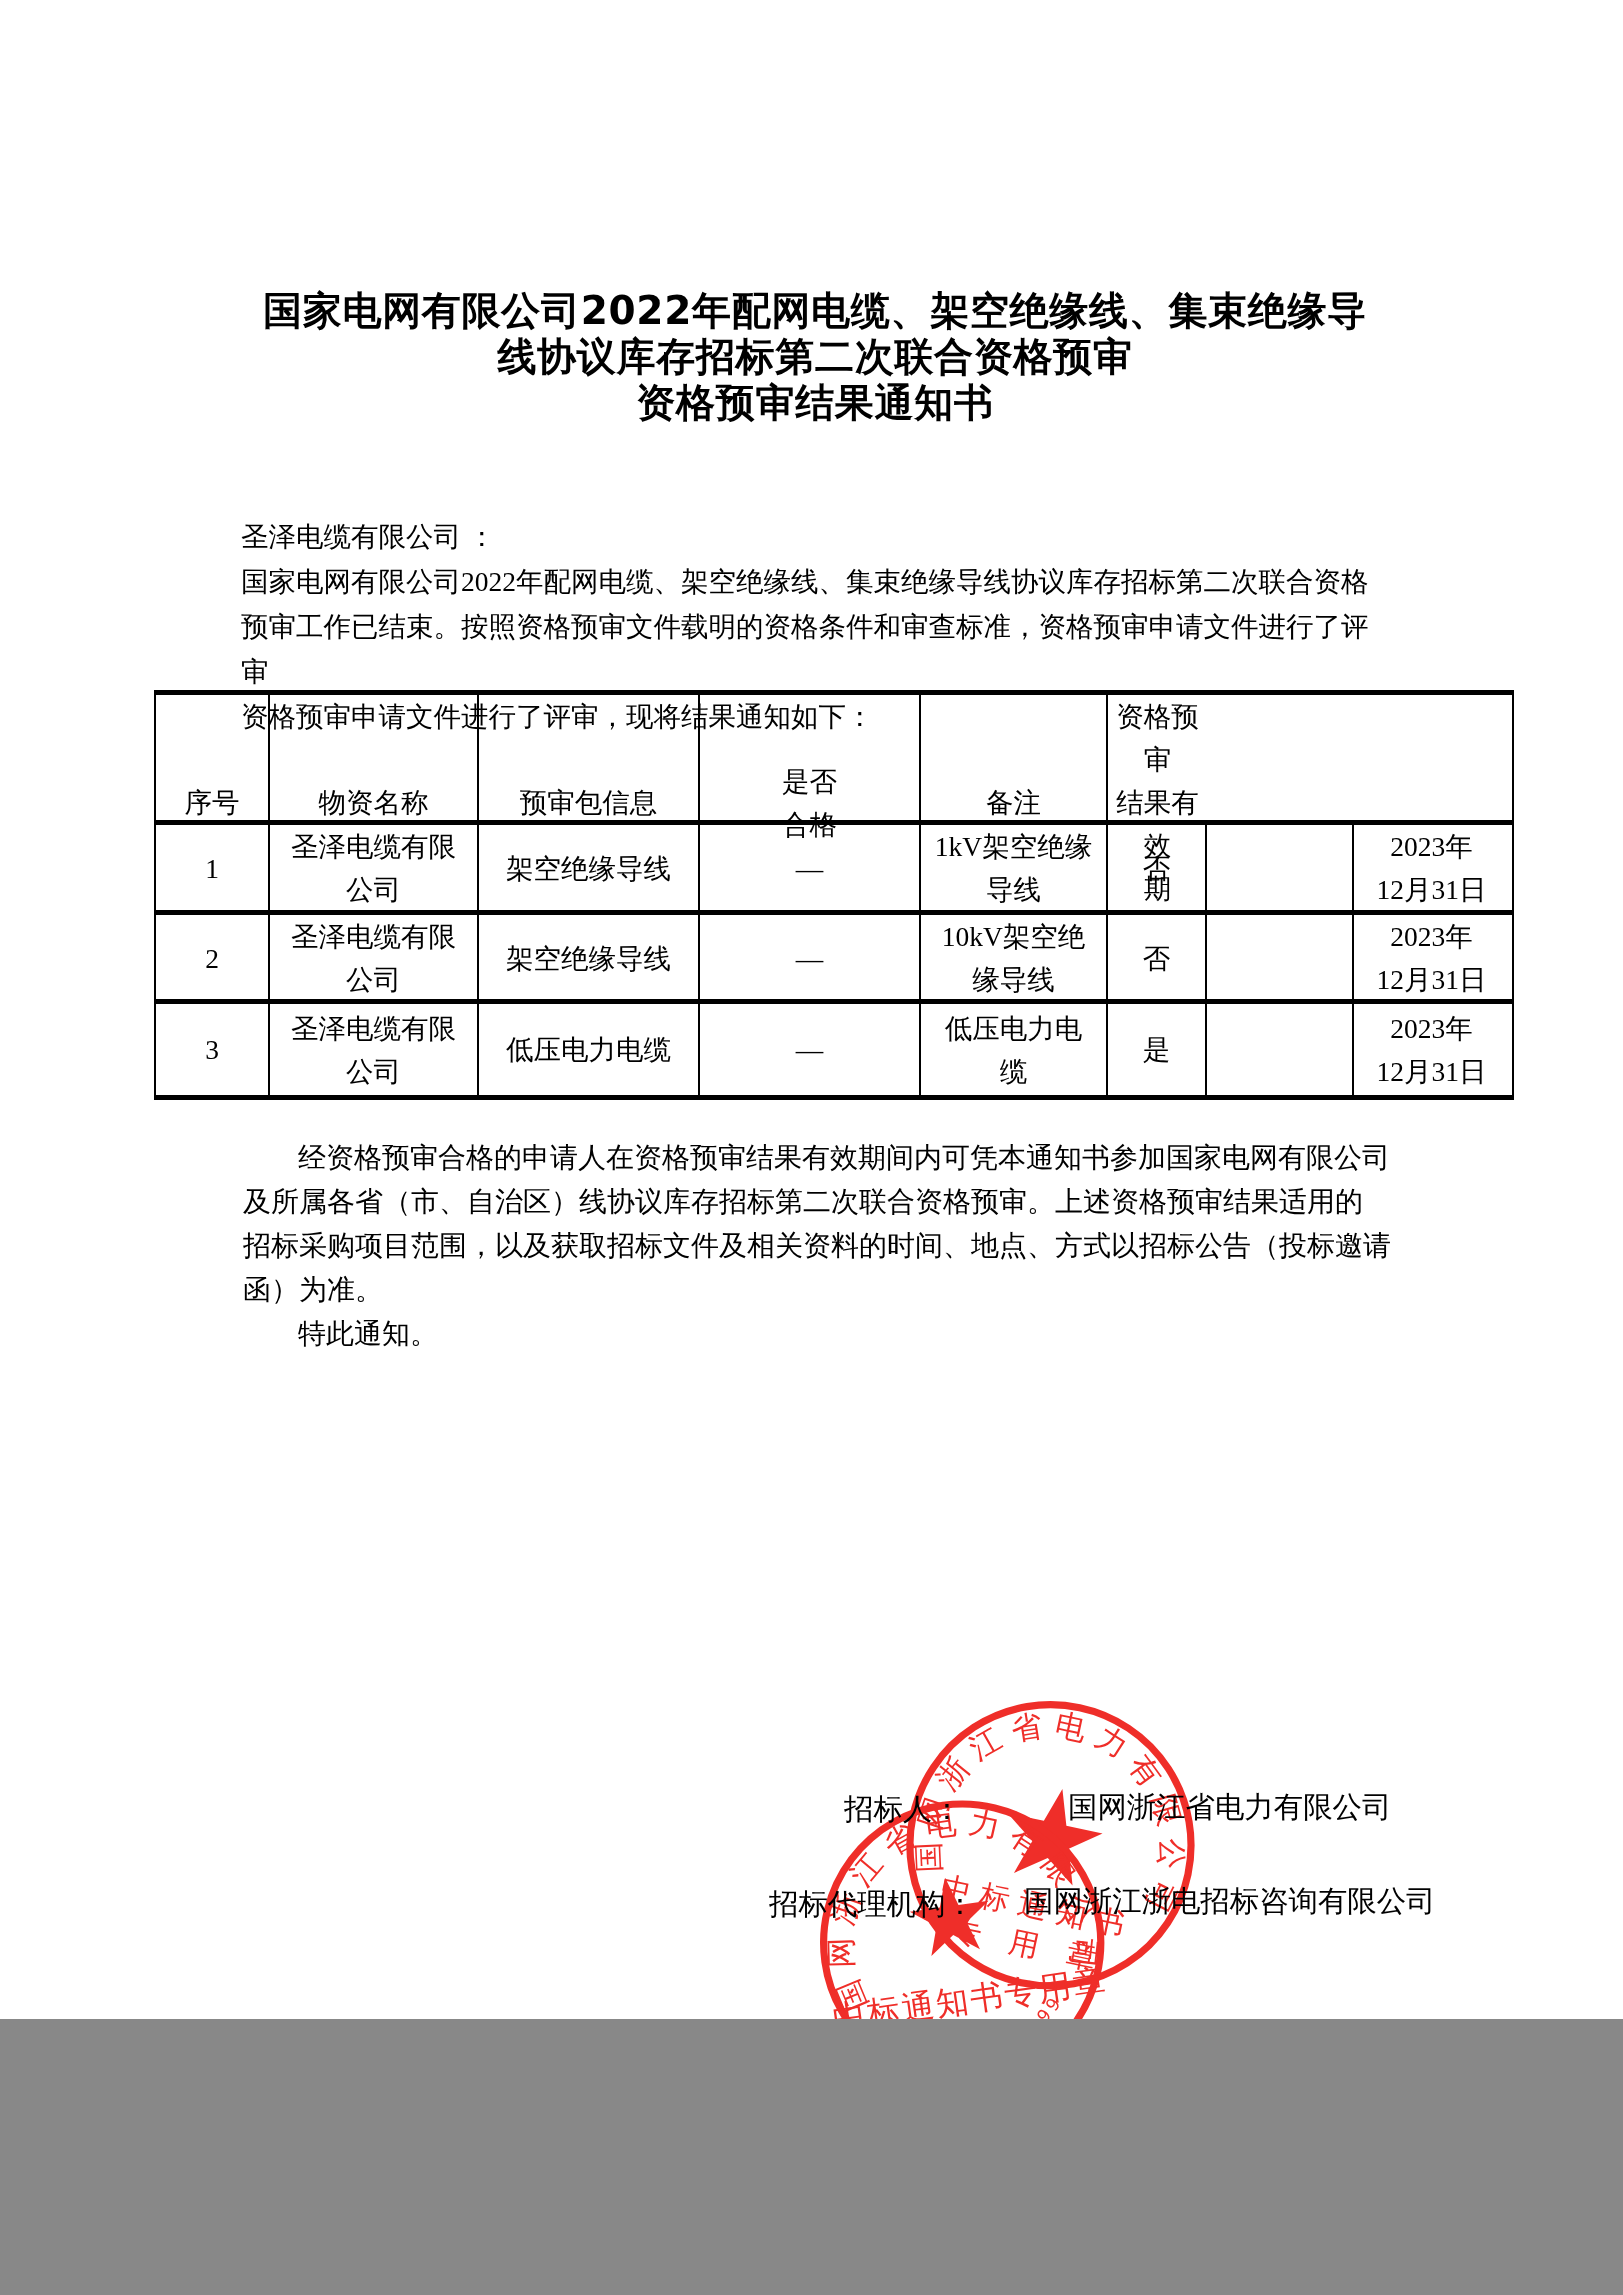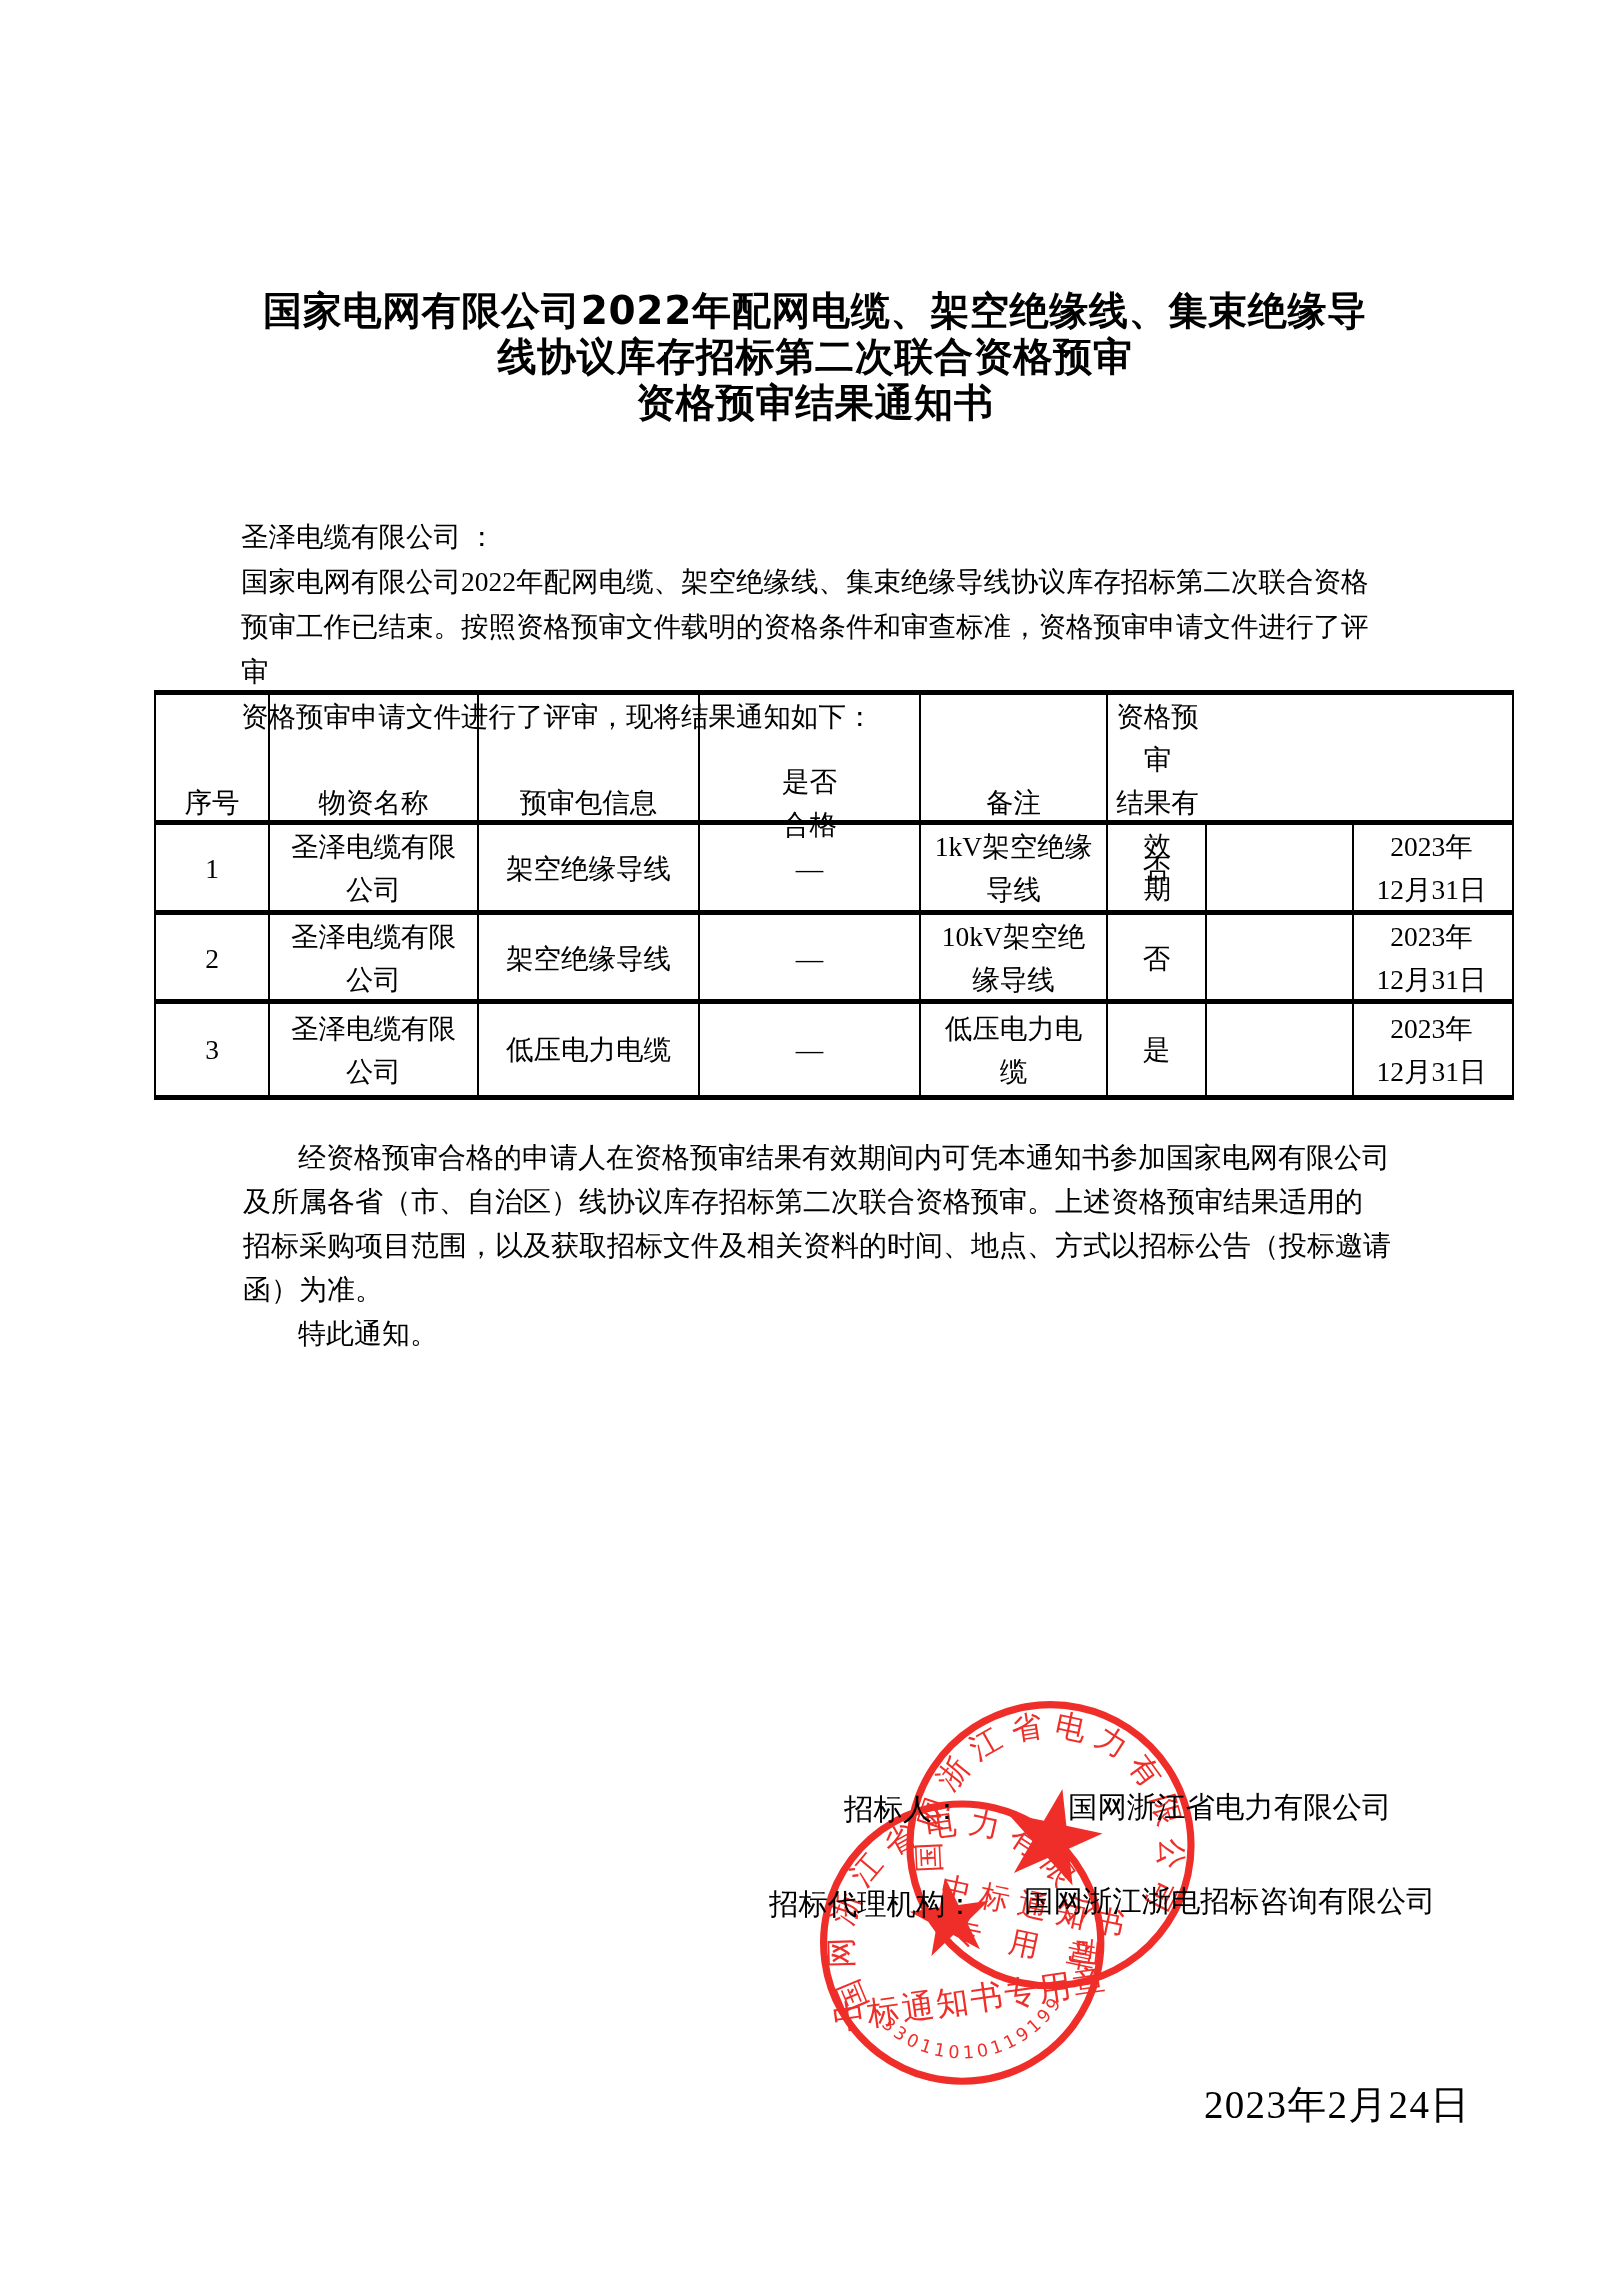--- a/index.html
+++ b/index.html
@@ -1,18 +1,18 @@
 <!DOCTYPE html>
 <html style="font-size:10.5px"><head>
 <meta charset="utf-8">
 <style>
   html,body{margin:0;padding:0;background:#888;}
   .page{
     position:relative;
-    width:1623px;height:2295px;
+    width:1623px;height:2019px;
     background:#ffffff;
     font-family:"Liberation Serif","DejaVu Serif",serif;
     color:#000;
     overflow:hidden;
   }
   
   .title{
     position:absolute;left:243px;top:288px;width:1144px;
     text-align:center;font-weight:bold;
     font-size:39px;line-height:46px;letter-spacing:0.7px;

